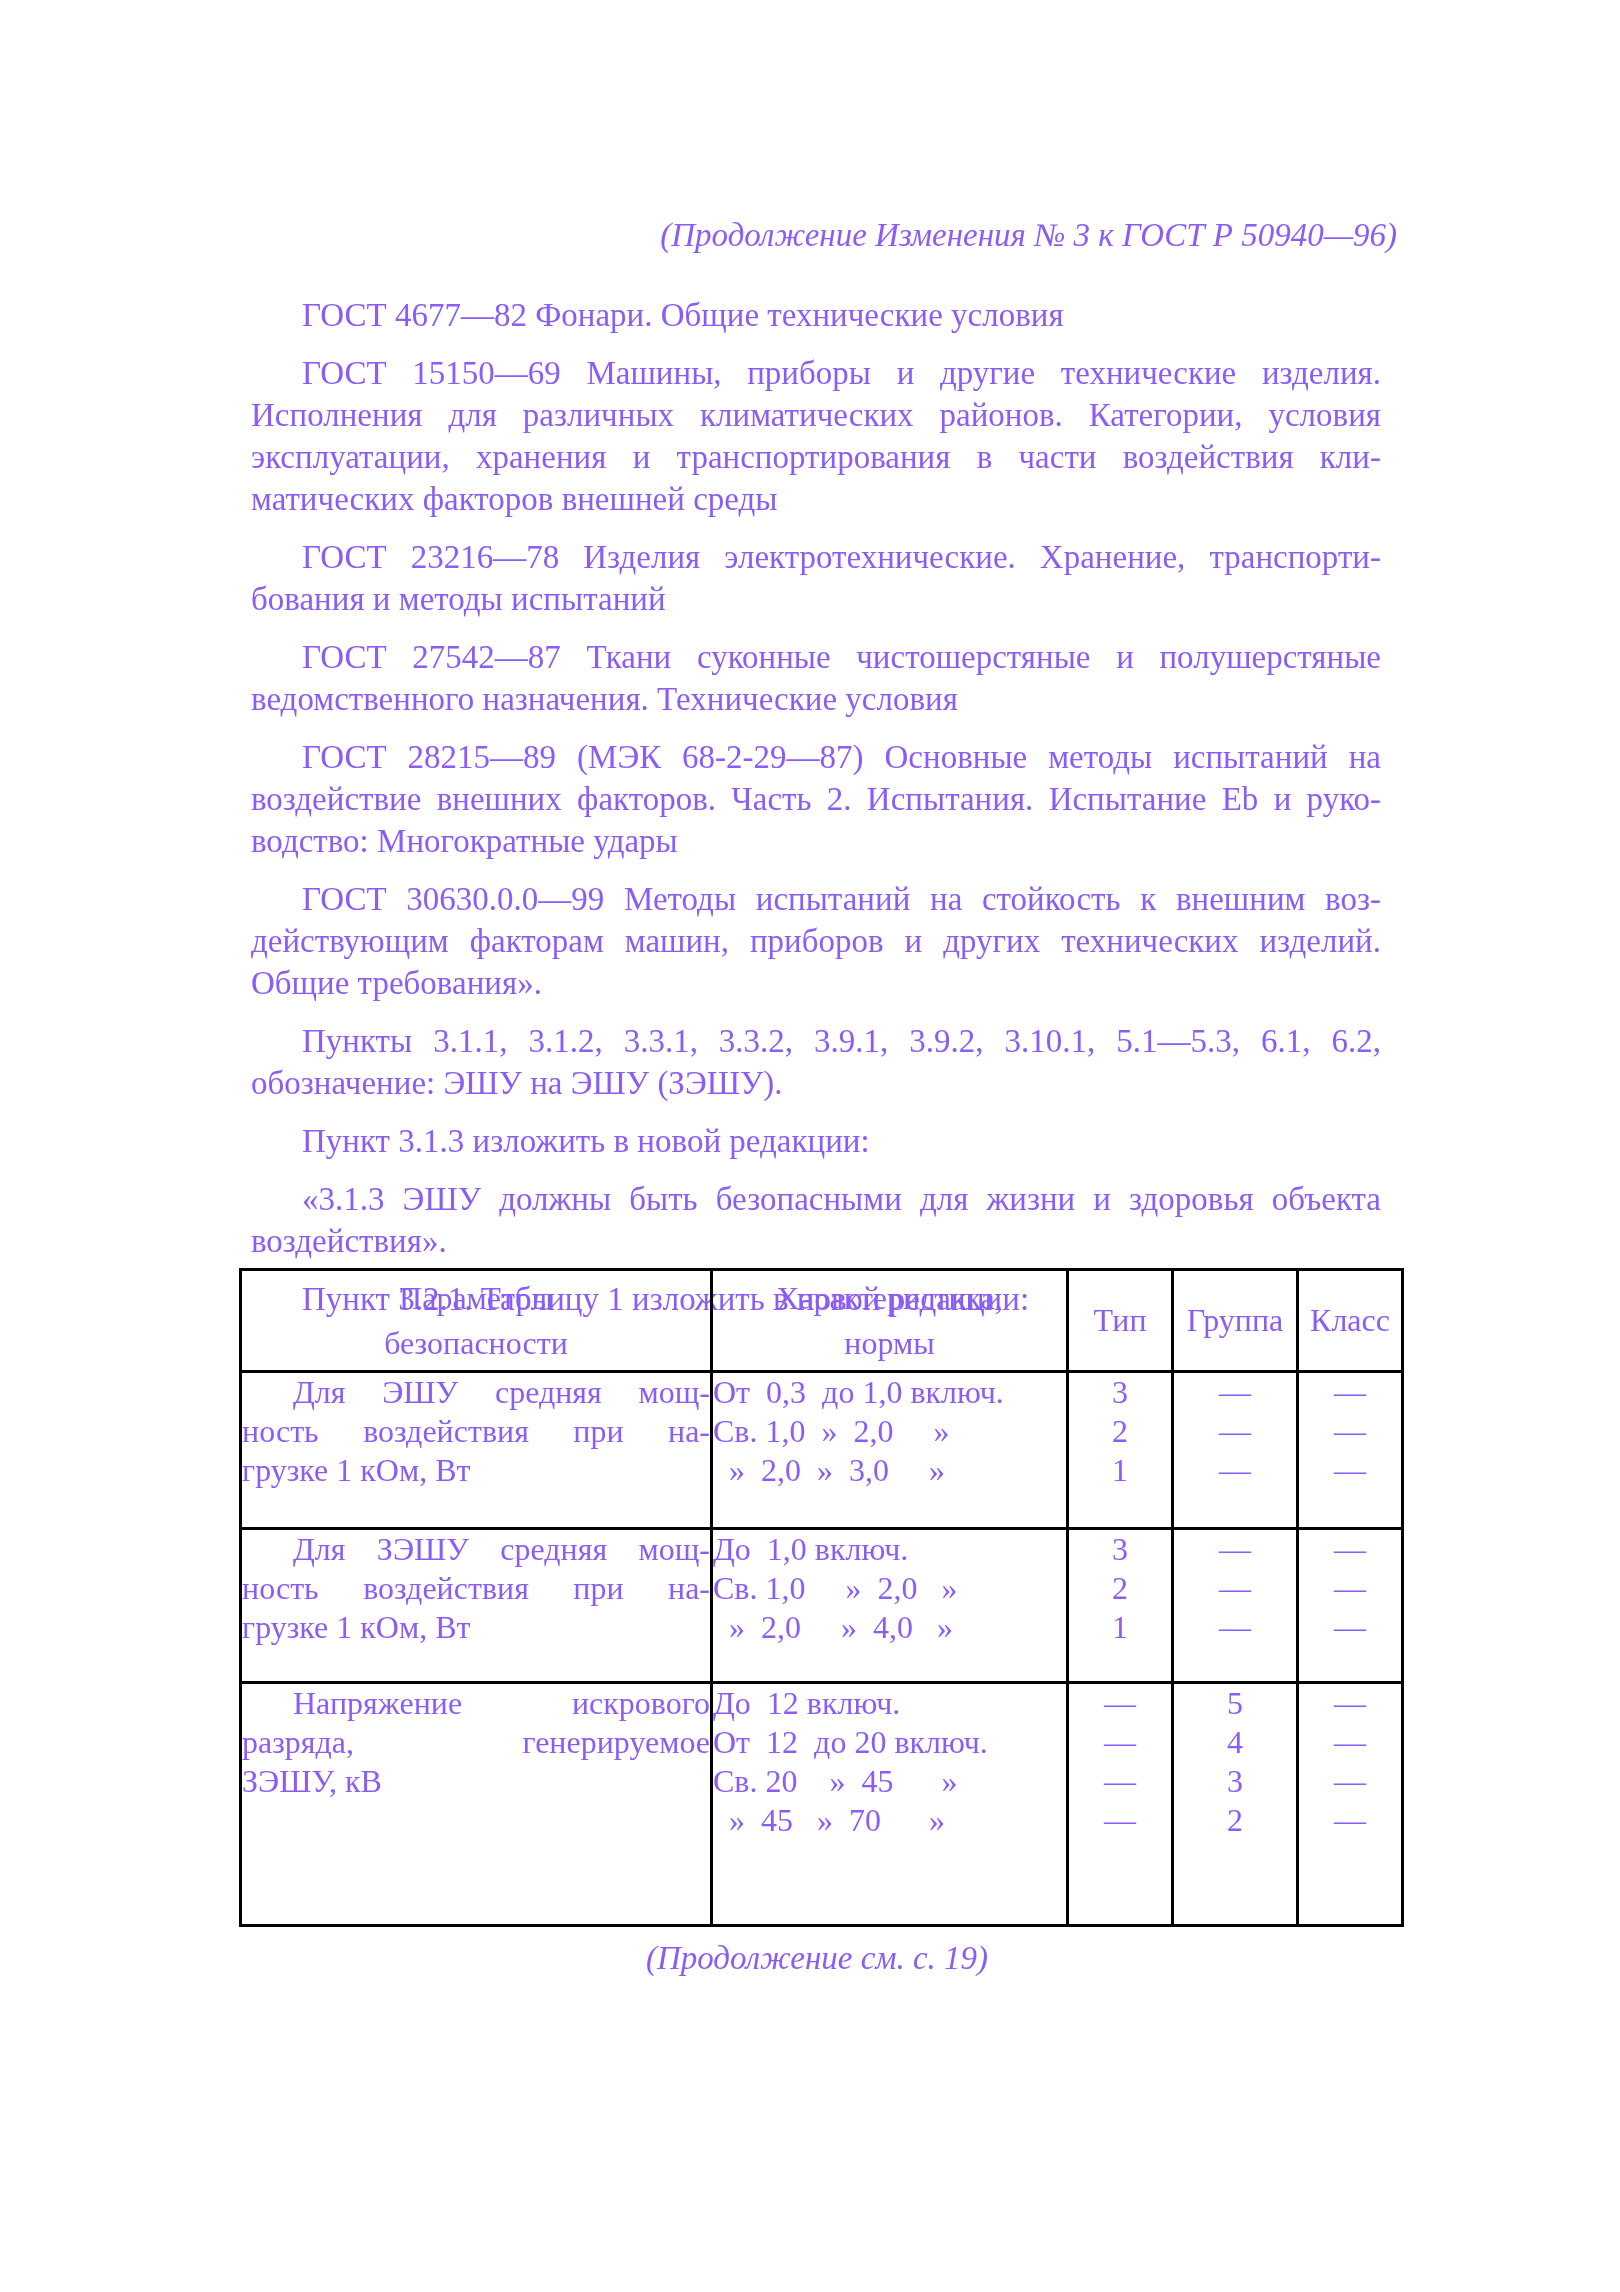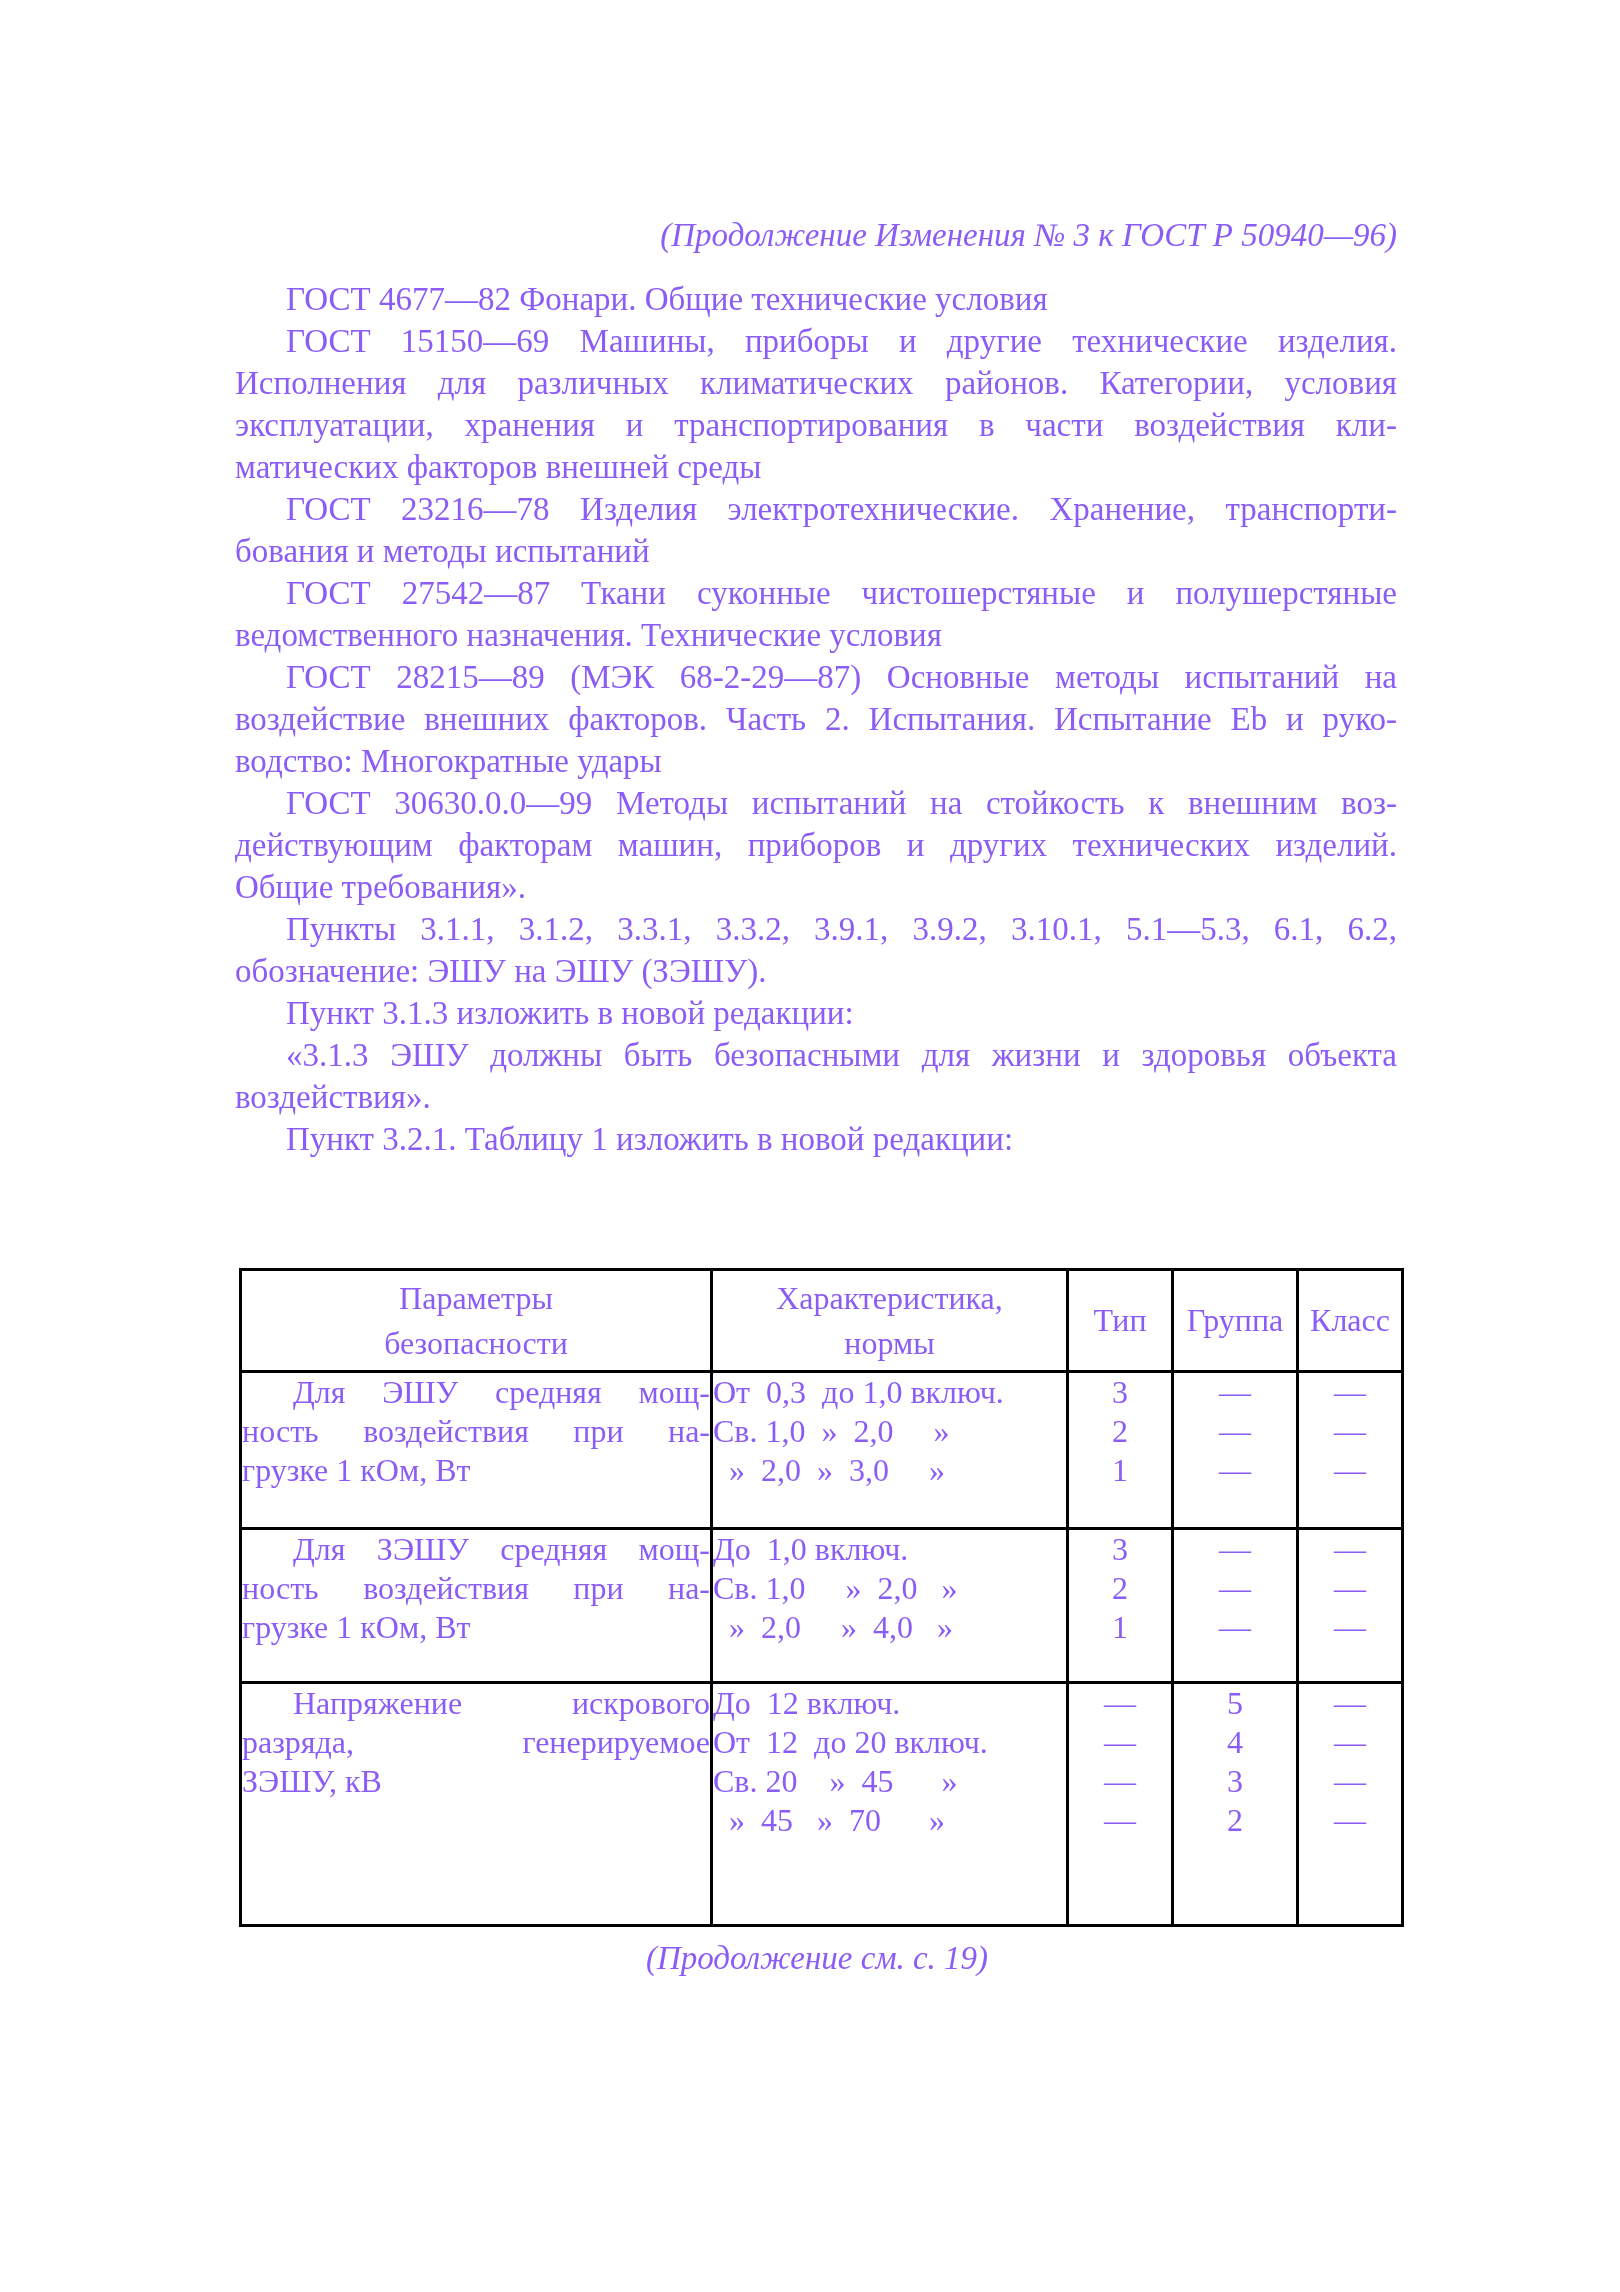--- a/index.html
+++ b/index.html
@@ -13,21 +13,21 @@
   }
   .running-head{
     position:absolute;top:214px;left:235px;width:1162px;
     text-align:right;font-style:italic;font-size:33px;line-height:43px;
     white-space:nowrap;
   }
   .body-text{
     position:absolute;top:278px;left:235px;width:1162px;
     font-size:33px;line-height:42px;
   }
-  .para{margin:0;}
+  .para{margin:16px;}
   .ln{text-align:justify;}
   .ln.jl{text-align-last:justify;}
   .para > .ln:first-child{text-indent:51px;}
   .gost-table{
     position:absolute;top:1268px;left:239px;width:1162px;
     border-collapse:collapse;table-layout:fixed;
     font-size:32px;
     border-radius:19px;
   }
   .gost-table th,.gost-table td{

